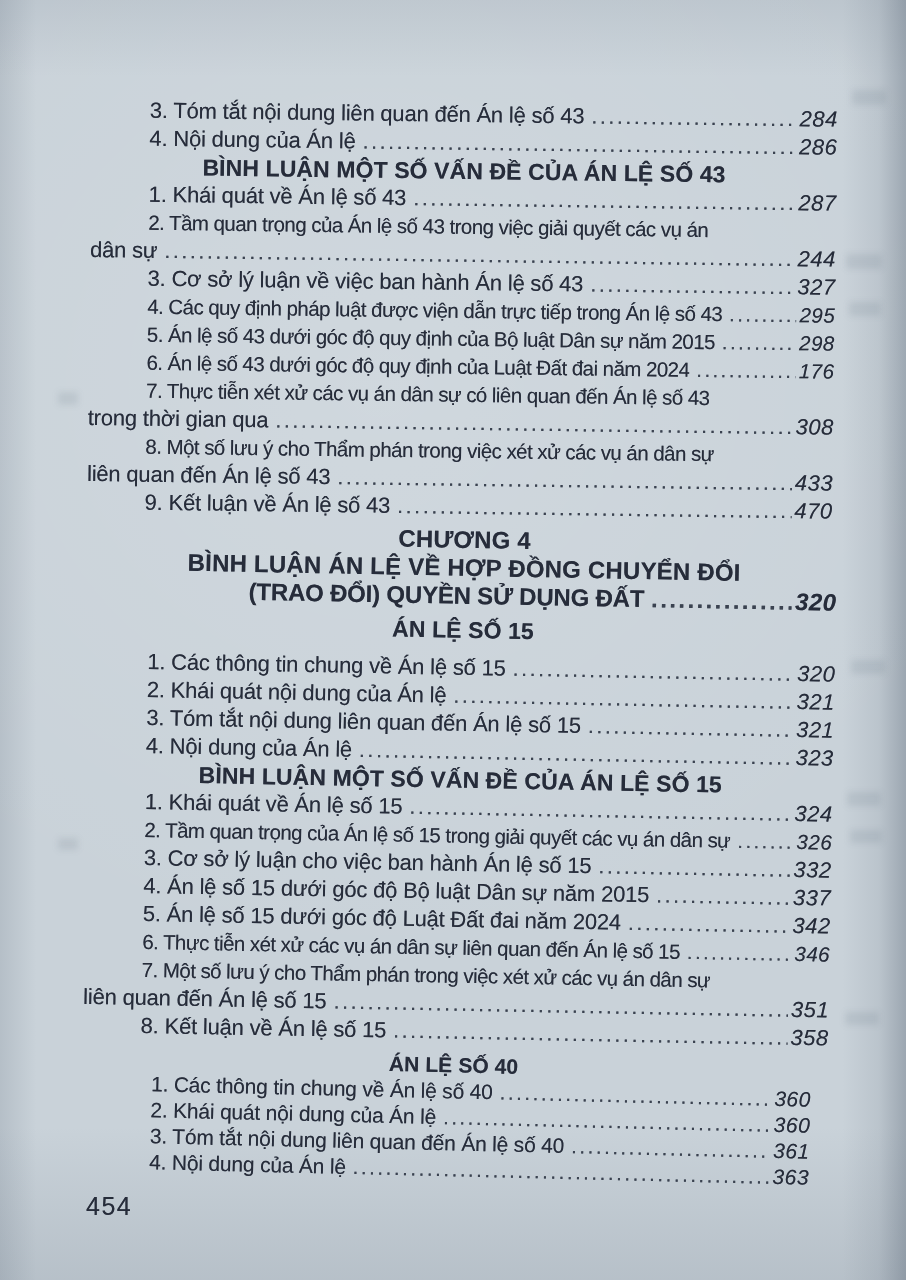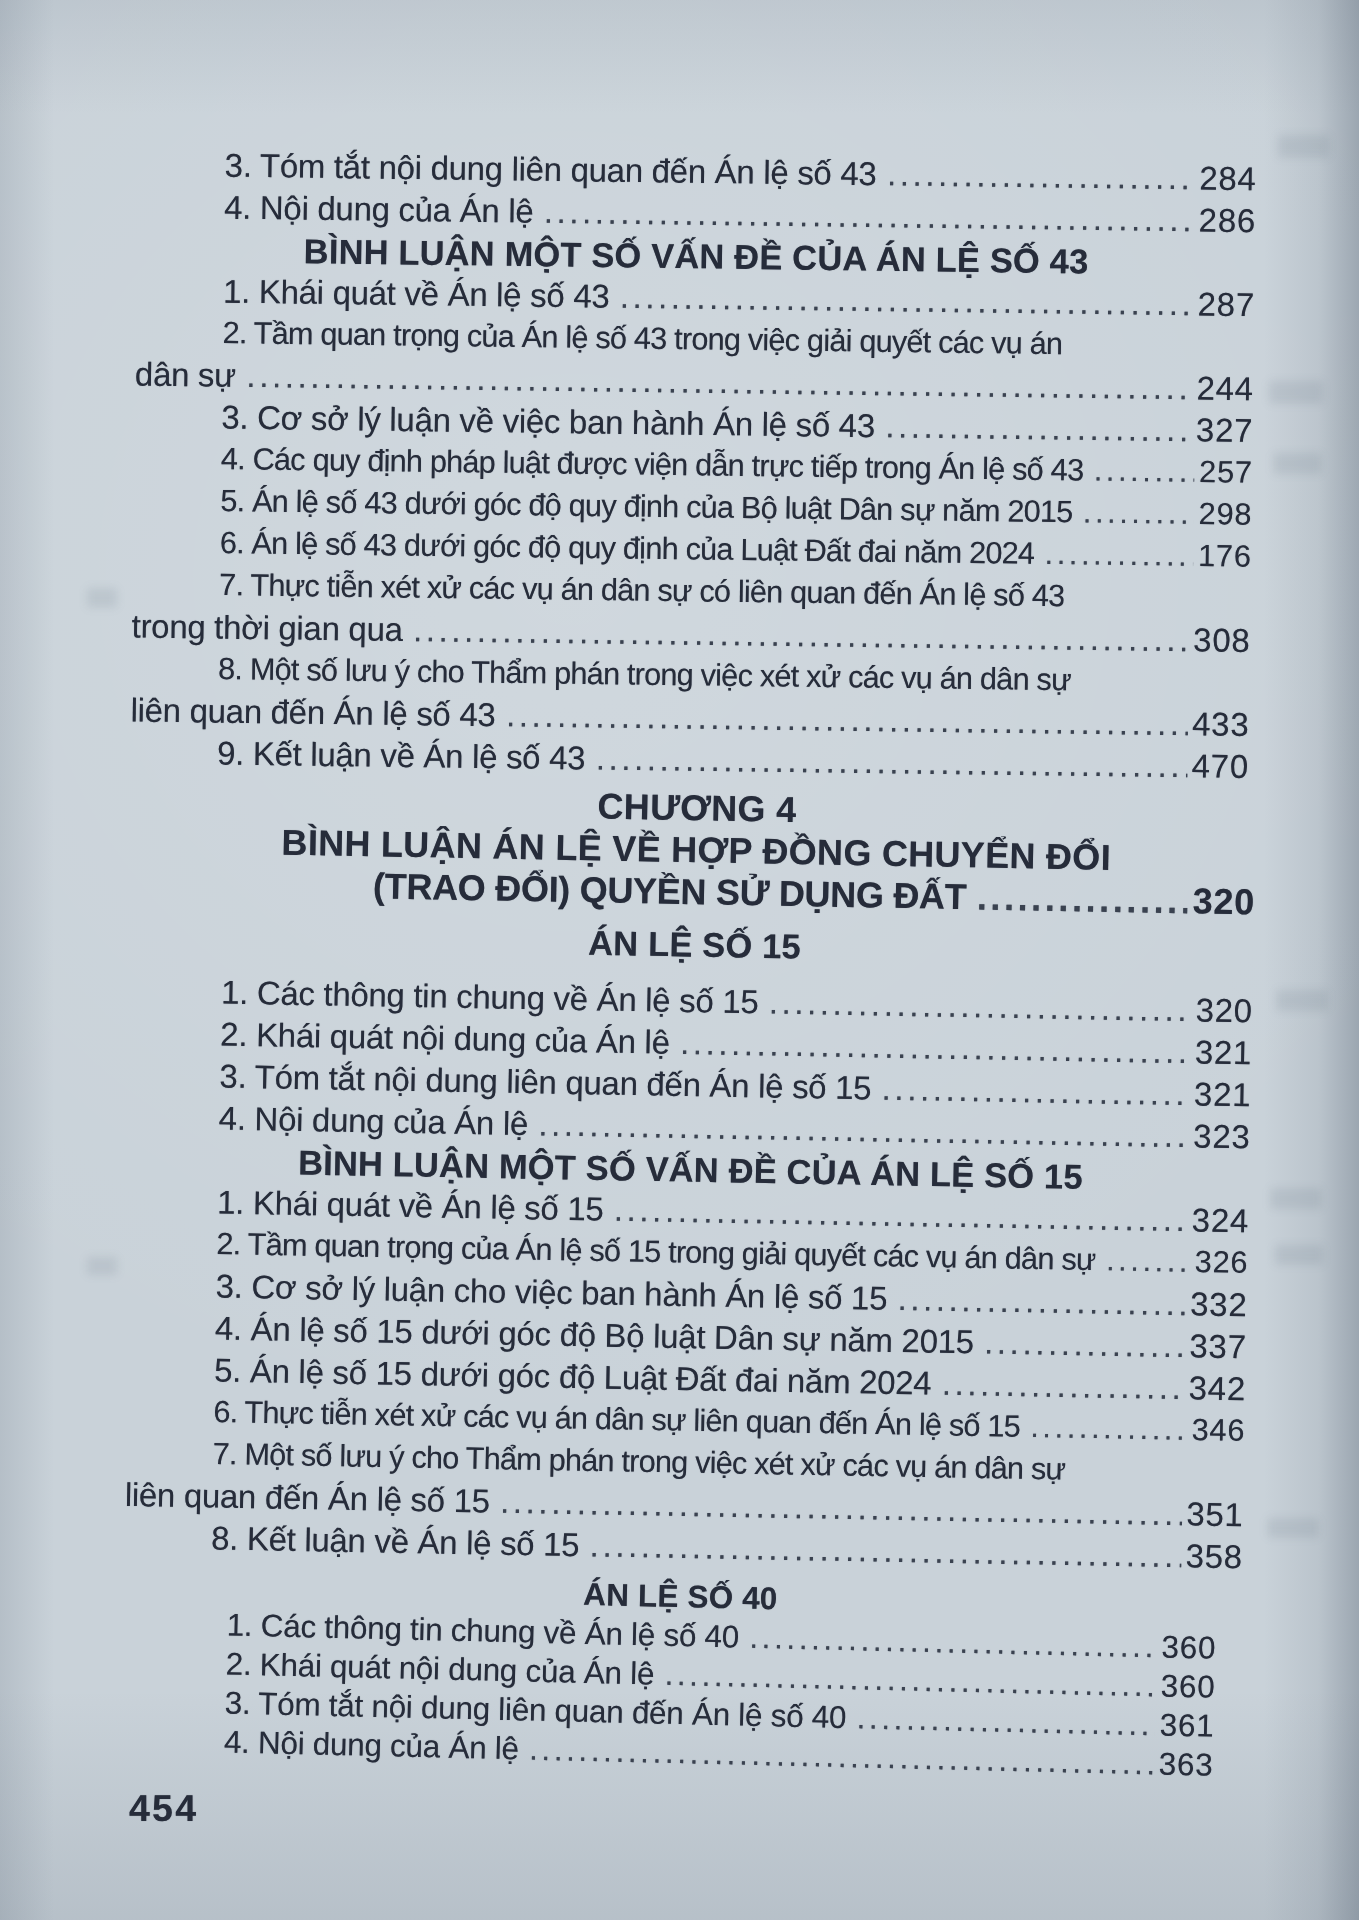--- a/index.html
+++ b/index.html
@@ -33,33 +33,33 @@
   .g3 .item{padding-left:56px;}
   .wrap{padding-left:0;}
   .tight{font-size:20.5px; letter-spacing:-0.55px;}
 
   .txt{flex:0 1 auto; min-width:0; overflow:hidden;}
   .dots{flex:1 1 0; min-width:8px; overflow:hidden; color:#3a4250; margin:0 3px 0 7px;}
   .dots::after{
     content:"........................................................................................................................................................................";
     letter-spacing:2.4px;
   }
-  .pg{flex:0 0 auto; letter-spacing:0.5px;}
+  .pg{flex:0 0 auto; letter-spacing:0.5px;font-style:italic;}
 
   .head{justify-content:center; font-weight:bold; font-size:23px; letter-spacing:0.1px;}
   .chap{justify-content:center; font-weight:bold; font-size:24px; letter-spacing:0.2px;}
   .chap-pg{font-weight:bold; font-size:24px; padding-left:158px;}
   .chap-pg .pg{font-weight:bold;}
 
   .mt6{margin-top:6px;}
   .mt10{margin-top:10px;}
 
   .page-num{
     position:absolute; left:86px; top:1192px;
-    font-size:25px; font-weight:bold; letter-spacing:1.5px;
+    font-size:25px; font-weight:normal; letter-spacing:1.5px;
     text-shadow:0 0 0.5px rgba(38,44,58,0.6);
   }
 
   
   .smudge{position:absolute; background:rgba(64,78,100,0.11); filter:blur(3px); border-radius:2px;}
   .sm1{left:852px; top:90px;  width:34px; height:15px;}
   .sm2{left:846px; top:254px; width:36px; height:15px;}
   .sm3{left:849px; top:302px; width:32px; height:14px;}
   .sm4{left:58px;  top:392px; width:20px; height:13px;}
   .sm5{left:851px; top:660px; width:34px; height:14px;}
@@ -99,21 +99,21 @@
       <span class="pg">244</span>
     </div>
   <div class="row item">
       <span class="txt">3. Cơ sở lý luận về việc ban hành Án lệ số 43</span>
       <span class="dots"></span>
       <span class="pg">327</span>
     </div>
   <div class="row item tight">
       <span class="txt">4. Các quy định pháp luật được viện dẫn trực tiếp trong Án lệ số 43</span>
       <span class="dots"></span>
-      <span class="pg">257</span>
+      <span class="pg">295</span>
     </div>
   <div class="row item tight">
       <span class="txt">5. Án lệ số 43 dưới góc độ quy định của Bộ luật Dân sự năm 2015</span>
       <span class="dots"></span>
       <span class="pg">298</span>
     </div>
   <div class="row item tight">
       <span class="txt">6. Án lệ số 43 dưới góc độ quy định của Luật Đất đai năm 2024</span>
       <span class="dots"></span>
       <span class="pg">176</span>

